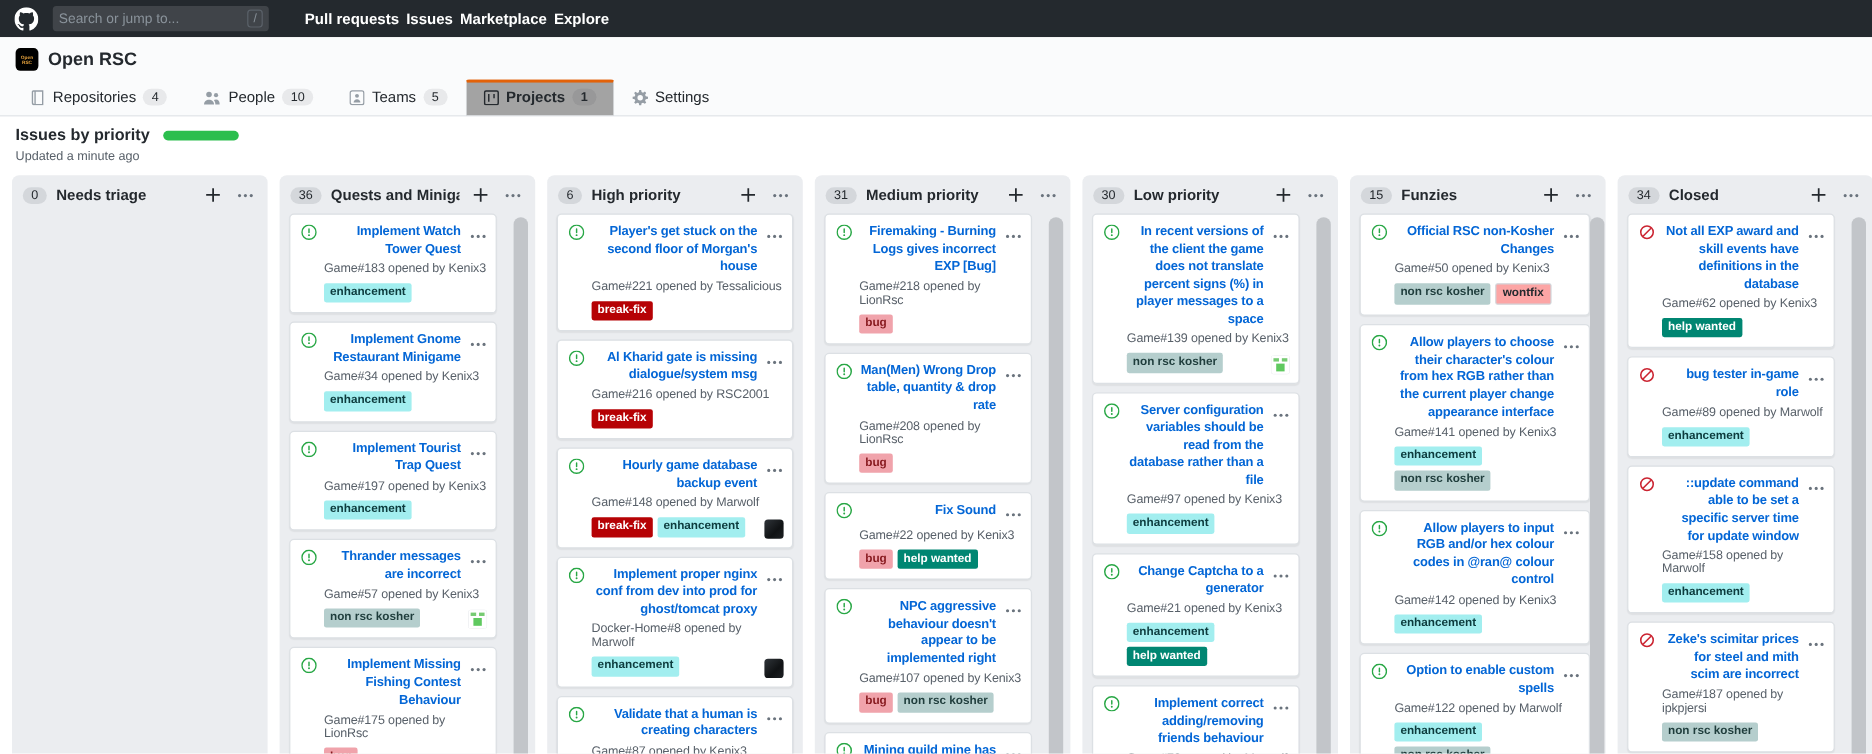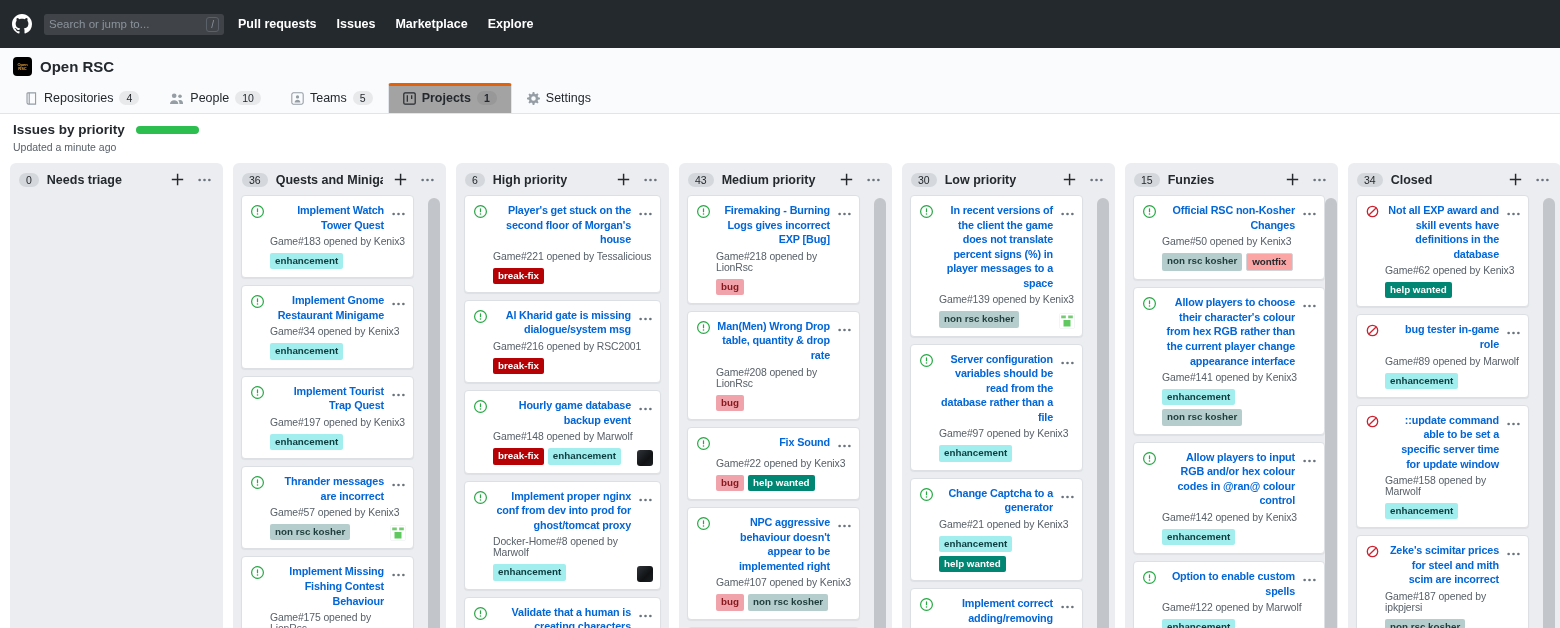--- a/index.html
+++ b/index.html
@@ -1,30 +1,30 @@
 <!DOCTYPE html>
 <html><head>
 <meta charset="utf-8">
 <style>
   * { box-sizing: border-box; margin: 0; padding: 0; }
   html,body { width:1560px; height:628px; overflow:hidden; background:#fff;
     font-family:"Liberation Sans", sans-serif; color:#24292e; }
 
   
-  .top-header { height:48px; background:#24292e; display:flex; align-items:center;
+  .top-header { height:31px; background:#24292e; display:flex; align-items:center;
     padding:0 12px; gap:8px; }
   .gh-logo { display:flex; align-items:center; }
   .search-box { width:180px; height:21px; background:rgba(255,255,255,.13);
     border-radius:3px; display:flex; align-items:center; padding:0 5px; margin-left:4px; }
   .search-box input { flex:1; min-width:0; background:transparent; border:none; outline:none;
     color:#d1d5da; font-size:11.5px; font-family:inherit; }
   .search-box input::placeholder { color:#8a939b; }
   .slash-hint { border:1px solid #5a6169; border-radius:3px; color:#8a939b; font-size:10px;
     line-height:13px; padding:0 4px; }
-  .top-nav { display:flex; gap:20px; margin-left:6px; }
+  .top-nav { display:flex; gap:6px; margin-left:22px; }
   .top-nav a { color:#fff; font-weight:bold; font-size:12.5px; text-decoration:none; cursor:pointer; }
 
   
   .org-head { background:#fafbfc; border-bottom:1px solid #e1e4e8; padding-top:9px; }
   .org-title-row { display:flex; align-items:center; gap:8px; padding:0 13px; margin-bottom:7px; }
   .org-avatar { width:19px; height:19px; background:#000; border-radius:4px; overflow:hidden;
     display:flex; align-items:center; justify-content:center; color:#e8a33d;
     font-size:4px; font-weight:bold; text-align:center; line-height:1; cursor:pointer; }
   .org-name { font-size:15px; font-weight:600; }
   .tabs { display:flex; padding:0 10px; align-items:flex-start; }
@@ -403,21 +403,21 @@
                 <circle cx="8" cy="2" r="1.6"></circle>
                 <circle cx="14" cy="2" r="1.6"></circle>
               </svg></button>
           </div>
           <div class="card-meta">Game#87 opened by Kenix3</div>
         </article>
       </div>
     </section>
     <section class="column">
       <header class="col-head">
-        <span class="col-count">43</span>
+        <span class="col-count">31</span>
         <span class="col-name">Medium priority</span>
         <button class="icon-btn">
           <svg width="13" height="13" viewBox="0 0 16 16" fill="#24292e">
             <path d="M9 7h6v1.8H9v6.2H7.2V8.8H1V7h6.2V1H9z"></path>
           </svg>
         </button>
         <button class="icon-btn">
           <svg width="13" height="4" viewBox="0 0 16 4" fill="#6a737d">
             <circle cx="2" cy="2" r="1.6"></circle>
             <circle cx="8" cy="2" r="1.6"></circle>

